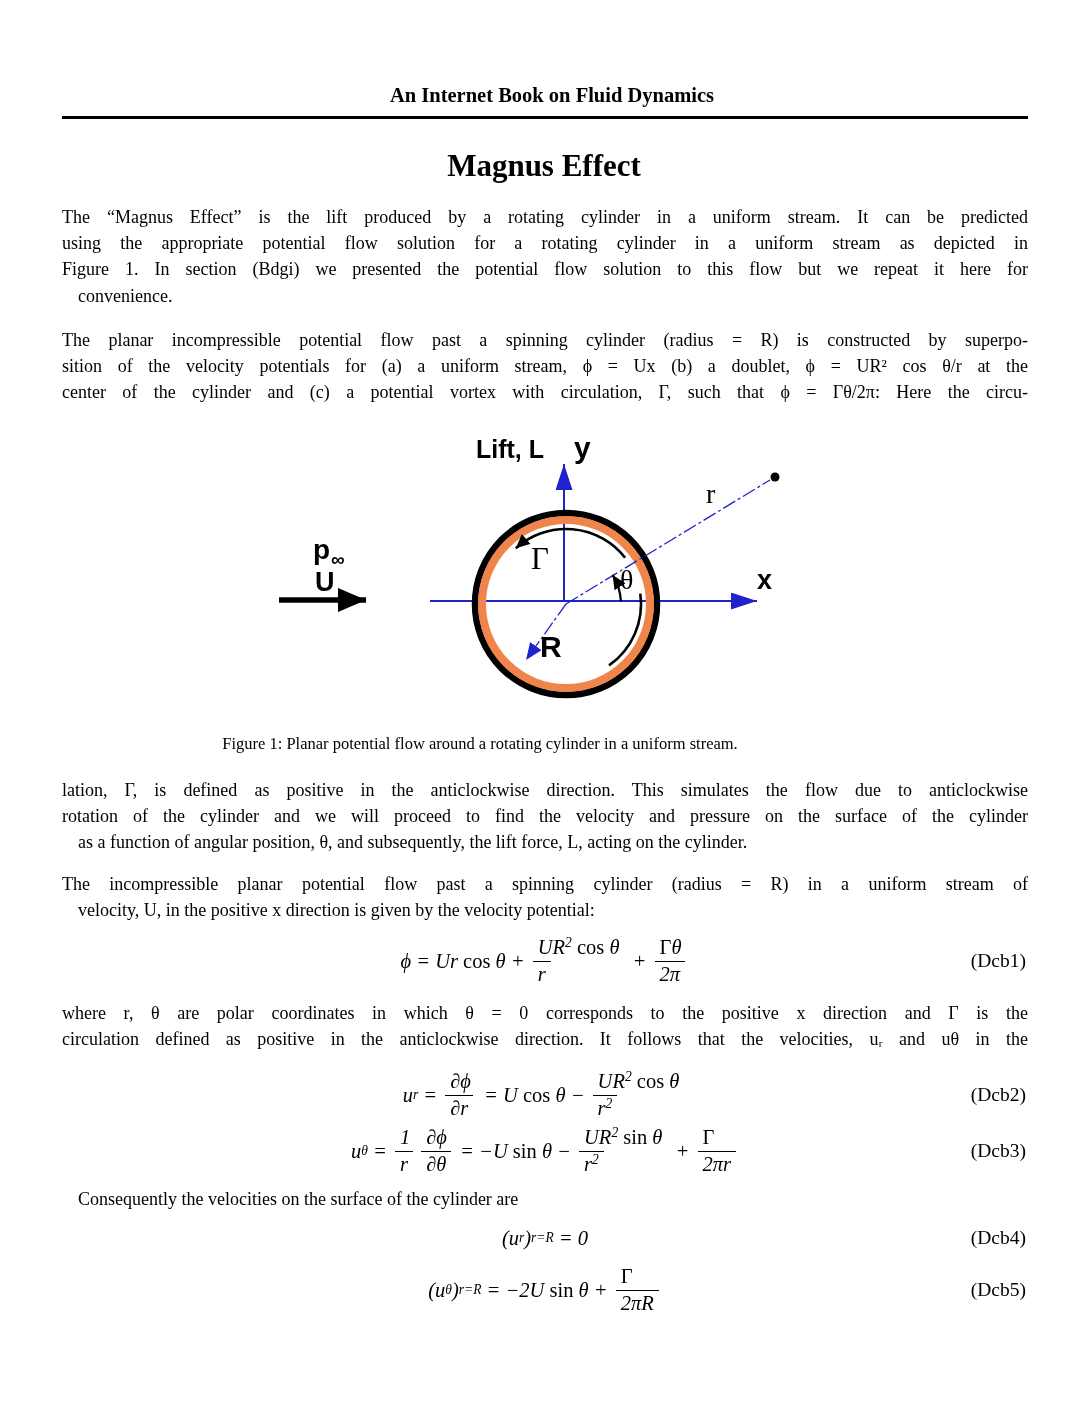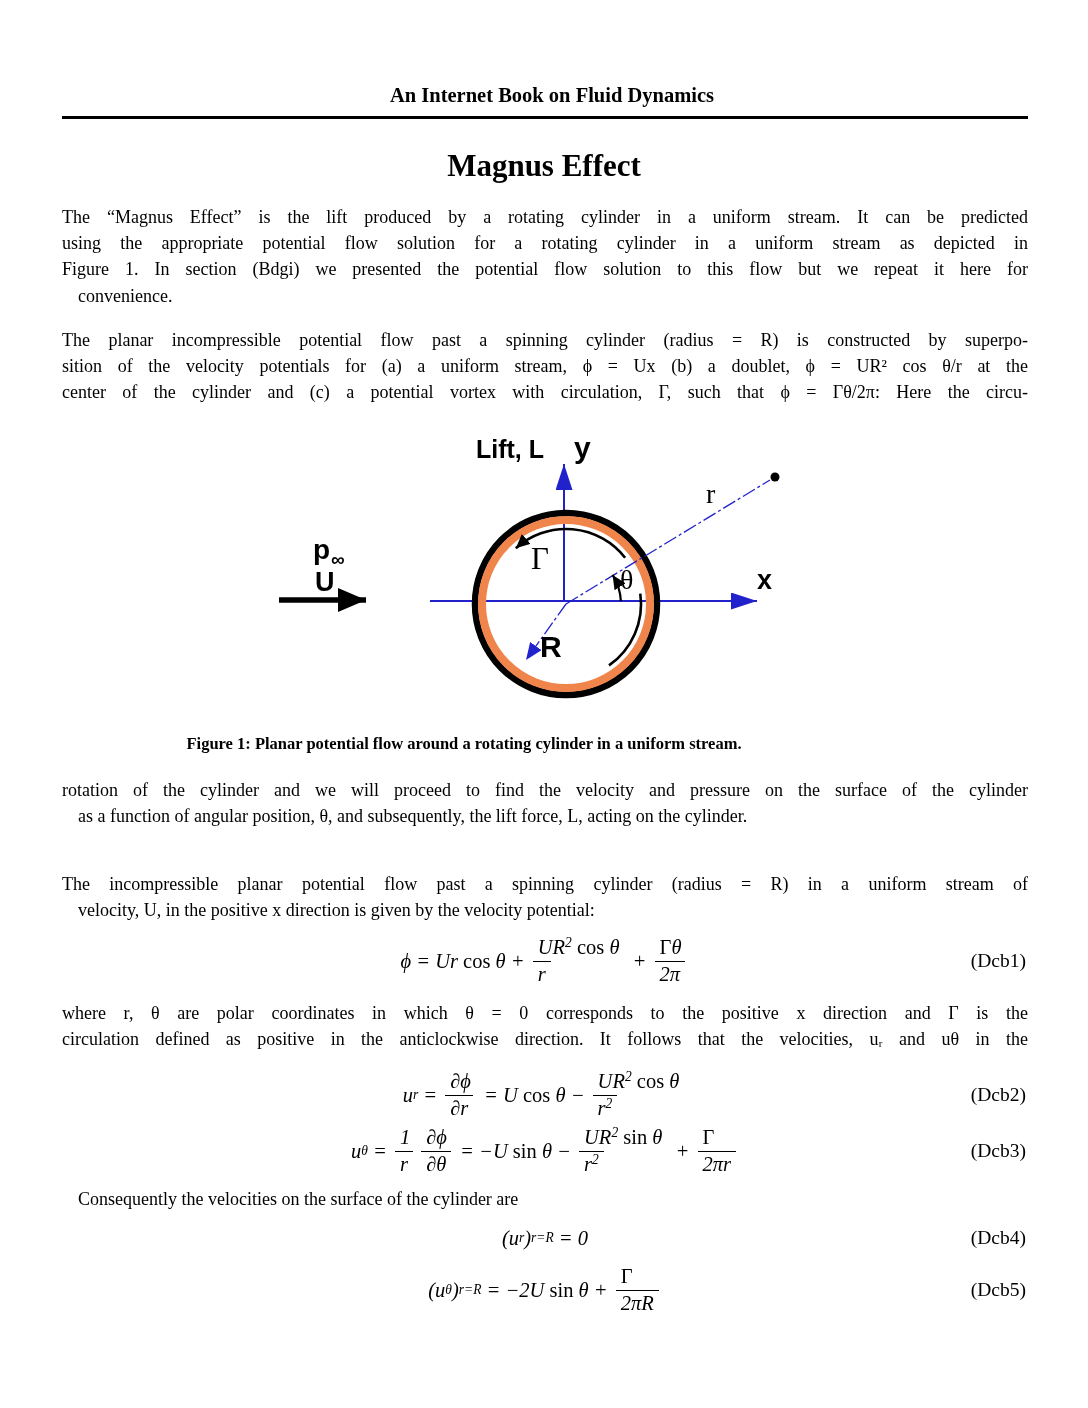--- a/index.html
+++ b/index.html
@@ -18,23 +18,22 @@
     position:absolute; top:148px; left:0; width:1088px; text-align:center;
     font-size:31px; font-weight:bold;
   }
   .para {
     position:absolute; left:62px; width:966px;
     font-size:18px; line-height:26.2px;
   }
   .para .pline { text-align:justify; text-align-last:justify; text-justify:inter-word; }
   .para .pline.last { text-align-last:left;margin-left:16px; }
   .fig-caption {
-    position:absolute; top:734px; left:0; width:928px; text-align:center;
+    position:absolute; top:734px; left:16px; width:928px; text-align:center;
     font-size:16.5px;
-    font-weight:bold;
   }
   .figure-svg { position:absolute; left:260px; top:425px; }
   .fig-sans { font-family:"Liberation Sans", sans-serif; font-weight:bold; }
   .fig-serif { font-family:"Liberation Serif", serif; }
   .eq {
     position:absolute; left:62px; width:966px;
     display:flex; align-items:center; justify-content:center;
     font-size:20.5px; font-style:italic;
   }
   .eq-body { white-space:pre; display:inline-flex; align-items:center; }
@@ -128,20 +127,21 @@
     <text x="315" y="591" class="fig-sans" font-size="27">U</text>
     <text x="531" y="569" class="fig-serif" font-size="31">Γ</text>
     <text x="620" y="589" class="fig-serif" font-size="28">θ</text>
     <text x="540" y="657" class="fig-sans" font-size="30">R</text>
     <text x="706" y="503" class="fig-serif" font-size="28">r</text>
   </svg>
 
   <div class="fig-caption">Figure 1: Planar potential flow around a rotating cylinder in a uniform stream.</div>
 
   <div class="para" id="para-3">
+      <div class="pline">lation, Γ, is defined as positive in the anticlockwise direction. This simulates the flow due to anticlockwise</div>
       <div class="pline">rotation of the cylinder and we will proceed to find the velocity and pressure on the surface of the cylinder</div>
       <div class="pline last">as a function of angular position, θ, and subsequently, the lift force, L, acting on the cylinder.</div>
     </div>
   <div class="para" id="para-4">
       <div class="pline">The incompressible planar potential flow past a spinning cylinder (radius = R) in a uniform stream of</div>
       <div class="pline last">velocity, U, in the positive x direction is given by the velocity potential:</div>
     </div>
 
   <div class="eq" id="eq-dcb1">
     <span class="eq-body"><span>ϕ = Ur </span><span class="rm">cos </span><span>θ + </span><span class="frac"><span class="fnum"><span>UR</span><span class="msup">2</span><span> </span><span class="rm">cos </span><span>θ</span></span><span class="fden"><span>r</span></span></span><span> + </span><span class="frac"><span class="fnum"><span class="rm">Γ</span><span>θ</span></span><span class="fden"><span>2π</span></span></span></span>

